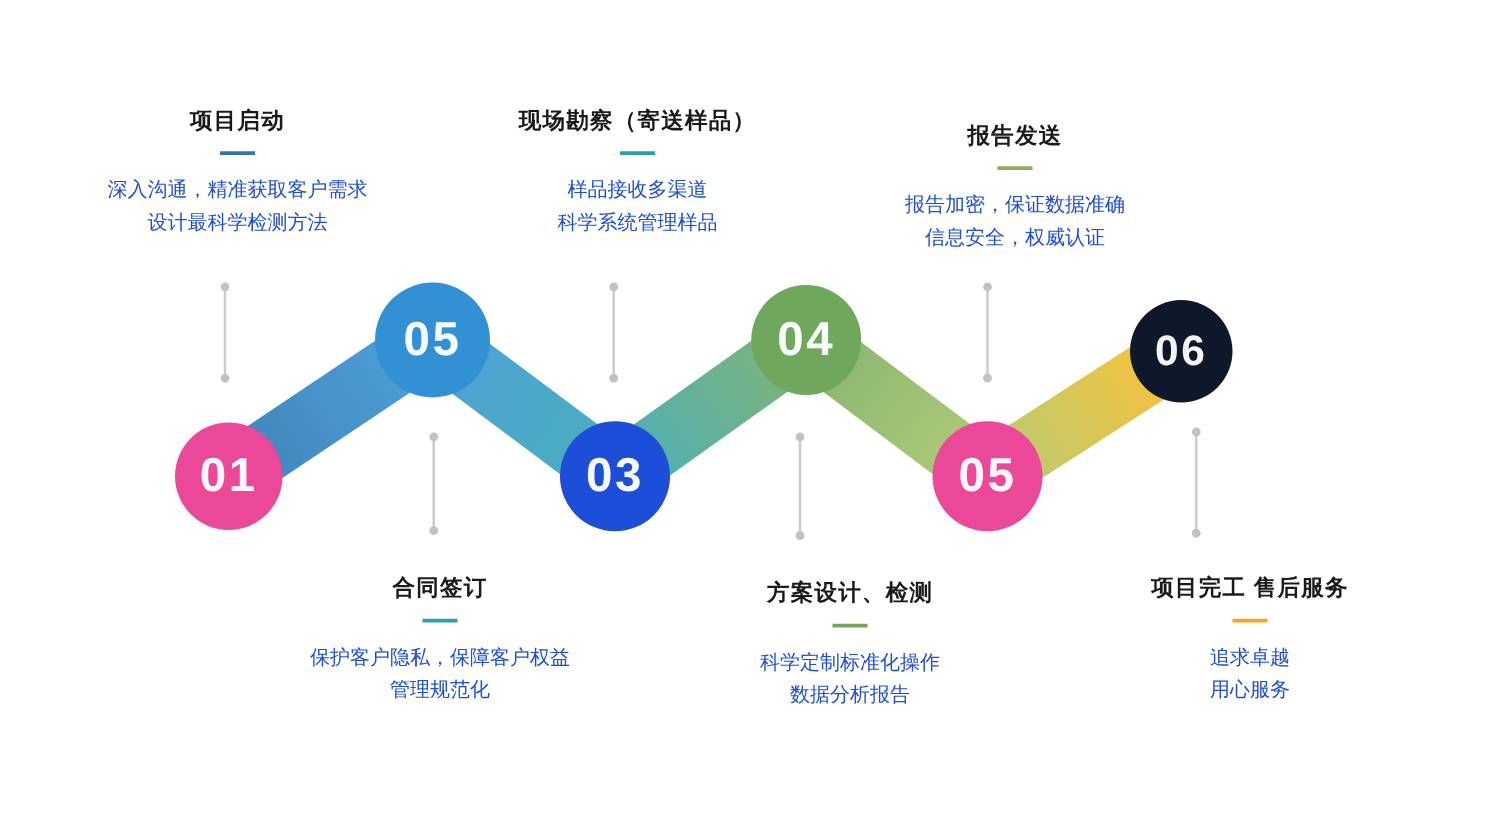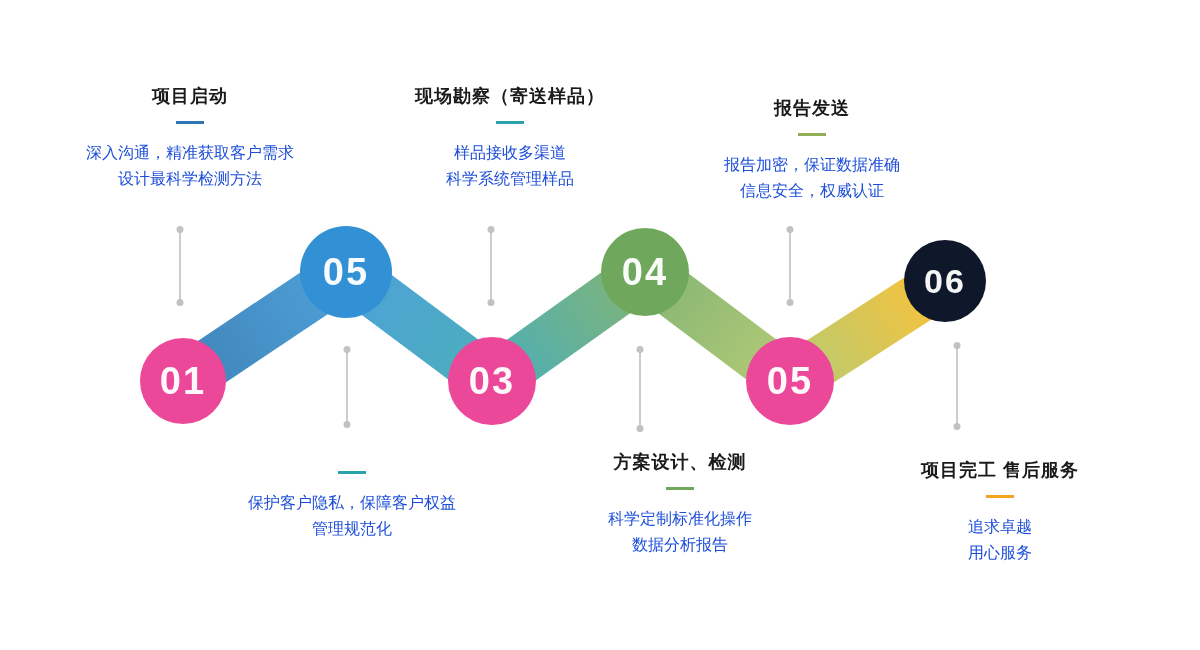--- a/index.html
+++ b/index.html
@@ -134,21 +134,21 @@
     <span class="dot dot-top"></span>
     <span class="dot dot-bottom"></span>
   </div>
 
   <div class="circle" style="left:183px; top:381px; width:86px; height:86px; background:#ec4899;">
     <span class="num">01</span>
   </div>
   <div class="circle" style="left:346px; top:272px; width:92px; height:92px; background:#3191d4;">
     <span class="num">05</span>
   </div>
-  <div class="circle" style="left:492px; top:381px; width:88px; height:88px; background:#ec4899;">
+  <div class="circle" style="left:492px; top:381px; width:88px; height:88px; background:#1d4ed8;">
     <span class="num">03</span>
   </div>
   <div class="circle" style="left:645px; top:272px; width:88px; height:88px; background:#6fa75c;">
     <span class="num">04</span>
   </div>
   <div class="circle" style="left:790px; top:381px; width:88px; height:88px; background:#ec4899;">
     <span class="num">05</span>
   </div>
   <div class="circle small" style="left:945px; top:281px; width:82px; height:82px; background:#0f172a;">
     <span class="num">06</span>
@@ -175,28 +175,29 @@
   <div class="step-text" style="left:812px; top:96px;">
     <div class="step-title">报告发送</div>
     <div class="step-underline" style="background:#8fae57;"></div>
     <div class="step-desc">
       <div>报告加密，保证数据准确</div>
       <div>信息安全，权威认证</div>
     </div>
   </div>
 
   <div class="step-text" style="left:352px; top:458px;">
+    <div class="step-title">合同签订</div>
     <div class="step-underline" style="background:#2aa2ae;"></div>
     <div class="step-desc">
       <div>保护客户隐私，保障客户权益</div>
       <div>管理规范化</div>
     </div>
   </div>
 
-  <div class="step-text" style="left:680px; top:450px;">
+  <div class="step-text" style="left:680px; top:462px;">
     <div class="step-title">方案设计、检测</div>
     <div class="step-underline" style="background:#6fa75c;"></div>
     <div class="step-desc">
       <div>科学定制标准化操作</div>
       <div>数据分析报告</div>
     </div>
   </div>
 
   <div class="step-text" style="left:1000px; top:458px;">
     <div class="step-title">项目完工 售后服务</div>

